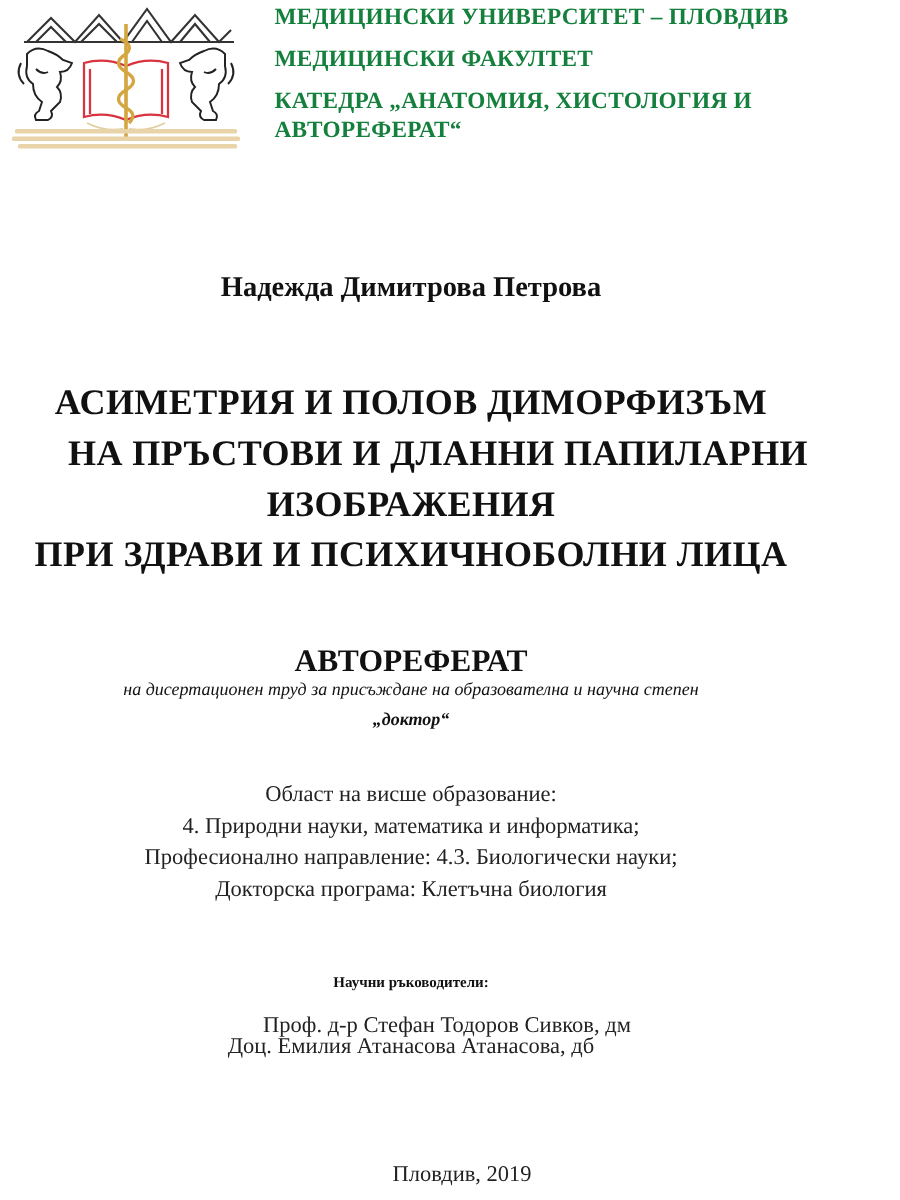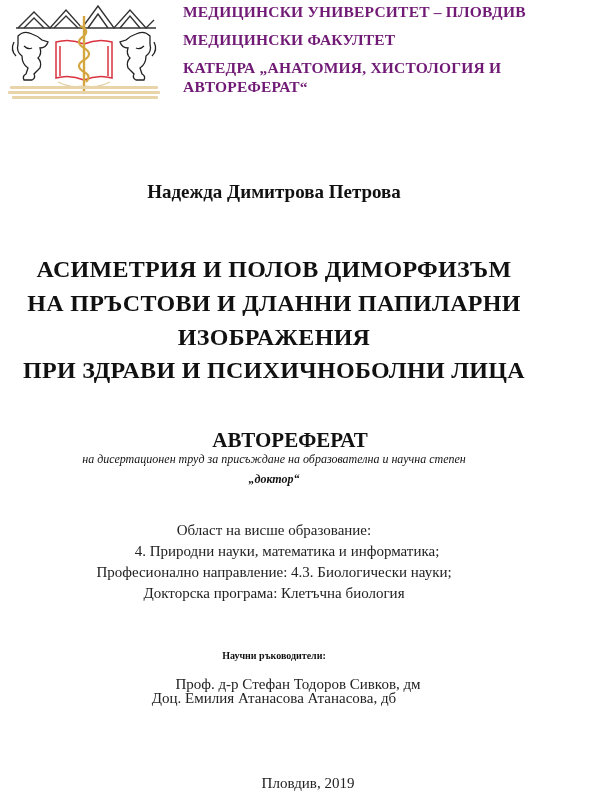--- a/index.html
+++ b/index.html
@@ -4,35 +4,35 @@
   <style>
     html, body { margin: 0; padding: 0; background: #ffffff; }
     body {
       width: 600px; height: 800px; position: relative; overflow: hidden;
       font-family: "Liberation Serif", "DejaVu Serif", serif; color: #111;
     }
     .logo { position: absolute; left: 4px; top: 2px; width: 160px; height: 100px; }
     .header { position: absolute; left: 183px; top: 0; width: 417px; }
     .header .hl {
       font-weight: bold; font-size: 15.5px; letter-spacing: 0.2px;
-      white-space: nowrap; color: #701a75;
+      white-space: nowrap; color: #15803d;
     }
     .hl1 { position: absolute; top: 3px; }
     .hl2 { position: absolute; top: 31px; }
     .hl3 { position: absolute; top: 59px; }
     .hl4 { position: absolute; top: 78px; }
     .center { position: absolute; left: 0; width: 548px; text-align: center; white-space: nowrap; }
     .author { top: 181px; font-weight: bold; font-size: 19px; }
     .title { font-weight: bold; font-size: 24px; letter-spacing: 0.3px; }
-    .t1 { top: 256px; } .t2 { top: 290px; } .t3 { top: 324px; } .t4 { top: 357px; }
-    .avtoref { top: 428px; font-weight: bold; font-size: 21px; padding-left: 16px; }
+    .t1 { top: 256px; } .t2 { top: 290px; padding-left: 18px; } .t3 { top: 324px; } .t4 { top: 357px; }
+    .avtoref { top: 428px; font-weight: bold; font-size: 21px; }
     .subtitle { font-style: italic; font-size: 12px; }
     .s1 { top: 452px; } .s2 { top: 472px; font-weight: bold; }
     .info { font-size: 15px; color: #222; }
-    .i1 { top: 522px; } .i2 { top: 543px; margin-left: 13px; } .i3 { top: 564px; } .i4 { top: 585px; }
+    .i1 { top: 522px; } .i2 { top: 543px; } .i3 { top: 564px; } .i4 { top: 585px; }
     .sup-h { top: 650px; font-weight: bold; font-size: 10px; }
     .sup { font-size: 15px; color: #222; }
     .sp1 { top: 676px; padding-left: 24px; } .sp2 { top: 690px; }
     .footer { top: 775px; font-size: 15px; color: #222; margin-left: 34px; }
   </style>
 </head>
 <body>
 
 <svg class="logo" viewBox="0 0 160 100">
 

